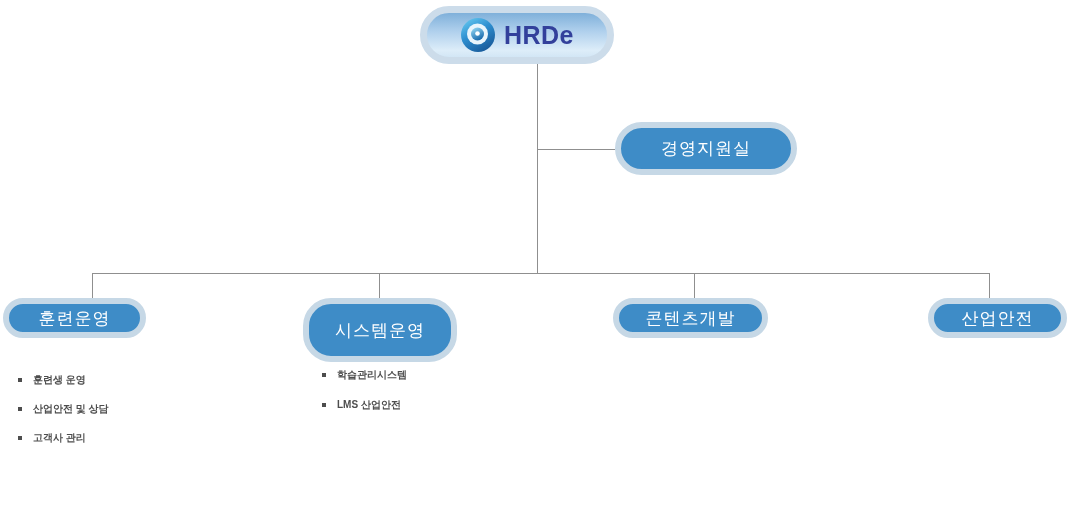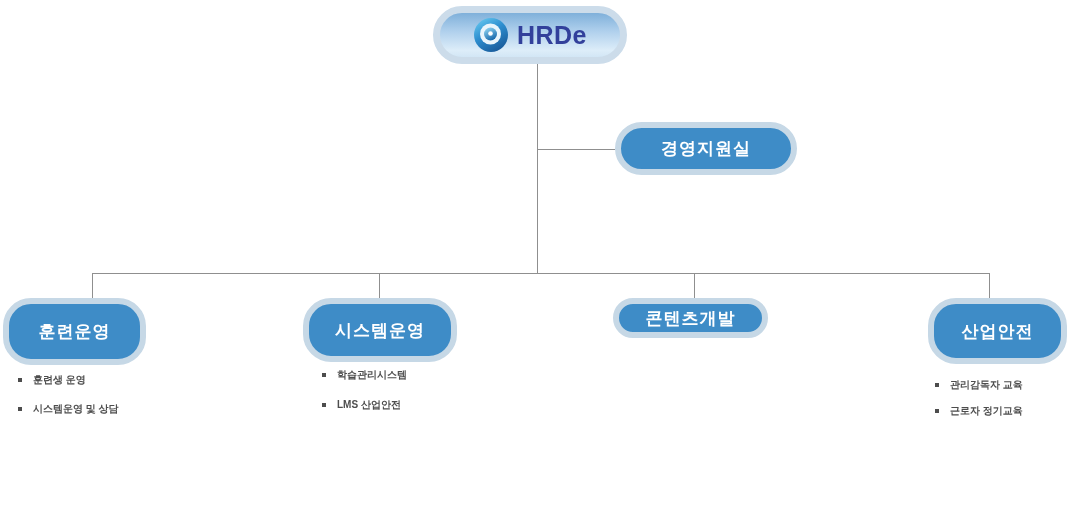--- a/index.html
+++ b/index.html
@@ -23,21 +23,21 @@
   #line-staff-branch{ left: 537px; top: 149px; width: 78px; }
   #line-dept-span   { left: 92px;  top: 273px; width: 898px; }
   #line-drop-1 { left: 92px;  top: 273px; height: 25px; }
   #line-drop-2 { left: 379px; top: 273px; height: 25px; }
   #line-drop-3 { left: 694px; top: 273px; height: 25px; }
   #line-drop-4 { left: 989px; top: 273px; height: 25px; }
 
   
   .root-pill {
     position: absolute;
-    left: 433px; top: 6px;
+    left: 420px; top: 6px;
     width: 194px; height: 58px;
     box-sizing: border-box;
     border: 7px solid #ccdcea;
     border-radius: 32px;
     background: linear-gradient(180deg, #7fb0da 0%, #aecfec 40%, #ddedf9 85%, #d2e6f5 100%);
     display: flex;
     align-items: center;
     justify-content: center;
     gap: 8px;
   }
@@ -53,28 +53,28 @@
     position: absolute;
     box-sizing: border-box;
     border: 6px solid #c6d8e6;
     border-radius: 28px;
     background: #3e8cc7;
     display: flex;
     align-items: center;
     justify-content: center;
     color: #ffffff;
     font-size: 17px;
-    font-weight: bold;
+    font-weight: normal;
     letter-spacing: 1px;
   }
   #staff-pill { left: 615px; top: 122px; width: 182px; height: 53px; border-radius: 27px; }
-  #dept-pill-1 { left: 3px;   top: 298px; width: 143px; height: 67px; }
+  #dept-pill-1 { left: 3px;   top: 298px; width: 143px; height: 40px; }
   #dept-pill-2 { left: 303px; top: 298px; width: 154px; height: 64px; }
   #dept-pill-3 { left: 613px; top: 298px; width: 155px; height: 40px; }
-  #dept-pill-4 { left: 928px; top: 298px; width: 139px; height: 66px; }
+  #dept-pill-4 { left: 928px; top: 298px; width: 139px; height: 40px; }
 
   
   .list { position: absolute; }
   #dept-list-1 { left: 18px;  top: 371px; }
   #dept-list-2 { left: 322px; top: 366px; }
   #dept-list-3 { left: 637px; top: 369px; }
   #dept-list-4 { left: 935px; top: 376px; }
   .list-item {
     display: flex;
     align-items: center;
@@ -148,40 +148,34 @@
     <span>산업안전</span>
   </div>
 
   <div class="list" id="dept-list-1">
     <div class="list-item">
       <span class="bullet"></span>
       <span>훈련생 운영</span>
     </div>
     <div class="list-item">
       <span class="bullet"></span>
-      <span>시스템운영 및 상담</span>
+      <span>산업안전 및 상담</span>
+    </div>
+    <div class="list-item">
+      <span class="bullet"></span>
+      <span>고객사 관리</span>
     </div>
   </div>
 
   <div class="list" id="dept-list-2">
     <div class="list-item">
       <span class="bullet"></span>
       <span>학습관리시스템</span>
     </div>
     <div class="list-item">
       <span class="bullet"></span>
       <span>LMS 산업안전</span>
     </div>
   </div>
 
 
-  <div class="list" id="dept-list-4">
-    <div class="list-item">
-      <span class="bullet"></span>
-      <span>관리감독자 교육</span>
-    </div>
-    <div class="list-item">
-      <span class="bullet"></span>
-      <span>근로자 정기교육</span>
-    </div>
-  </div>
 
 </div>
 
 </body></html>

